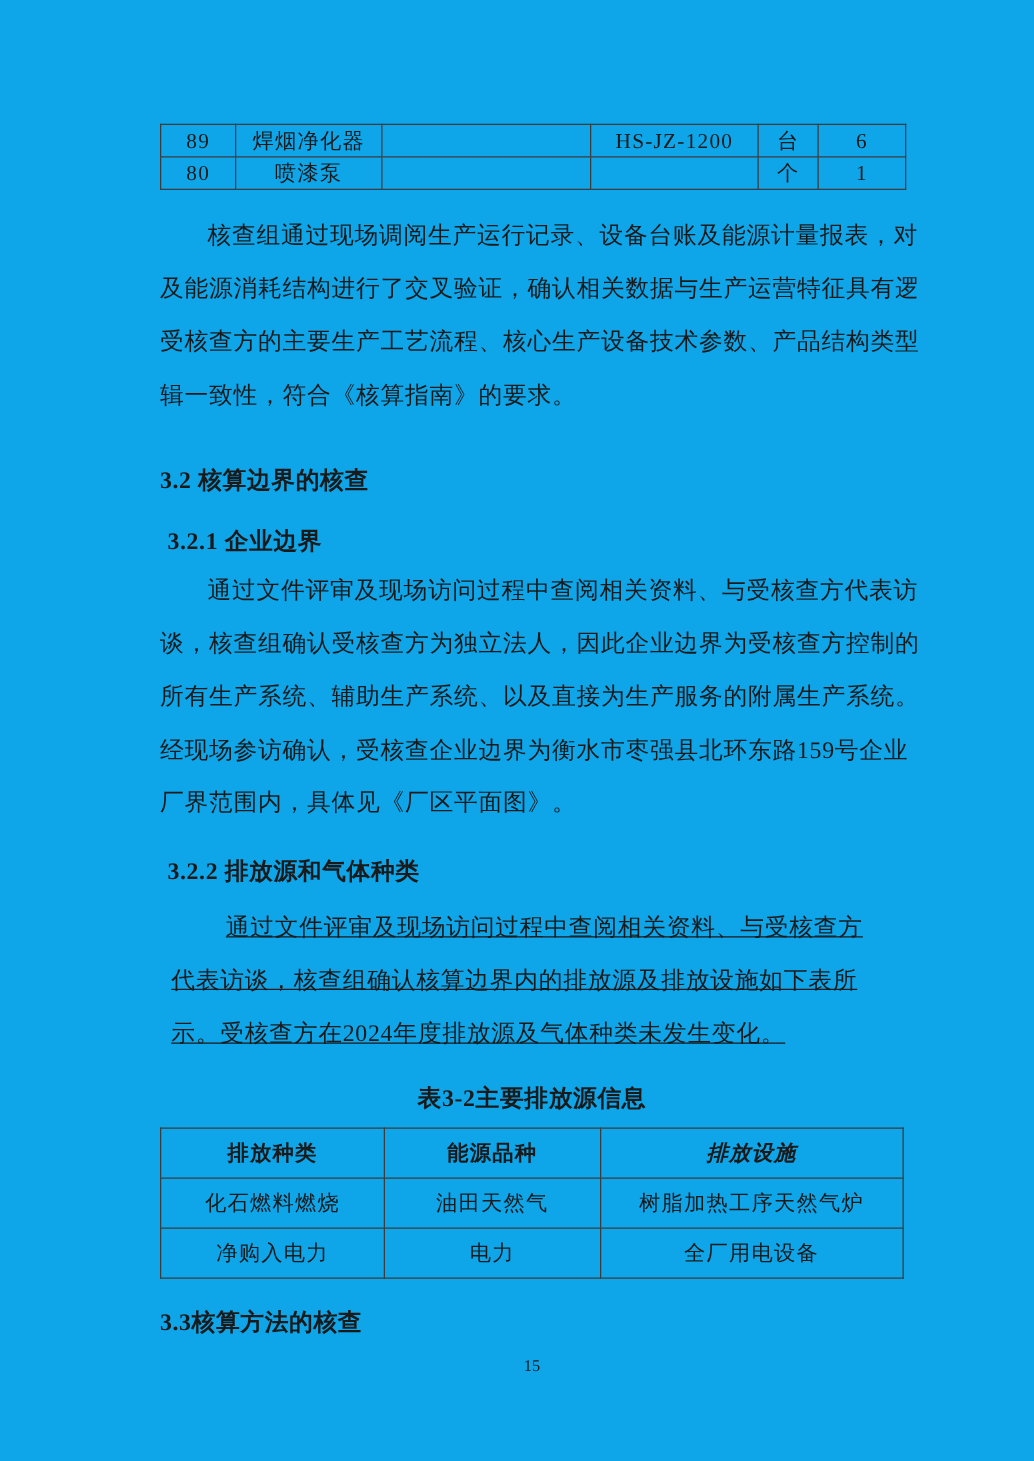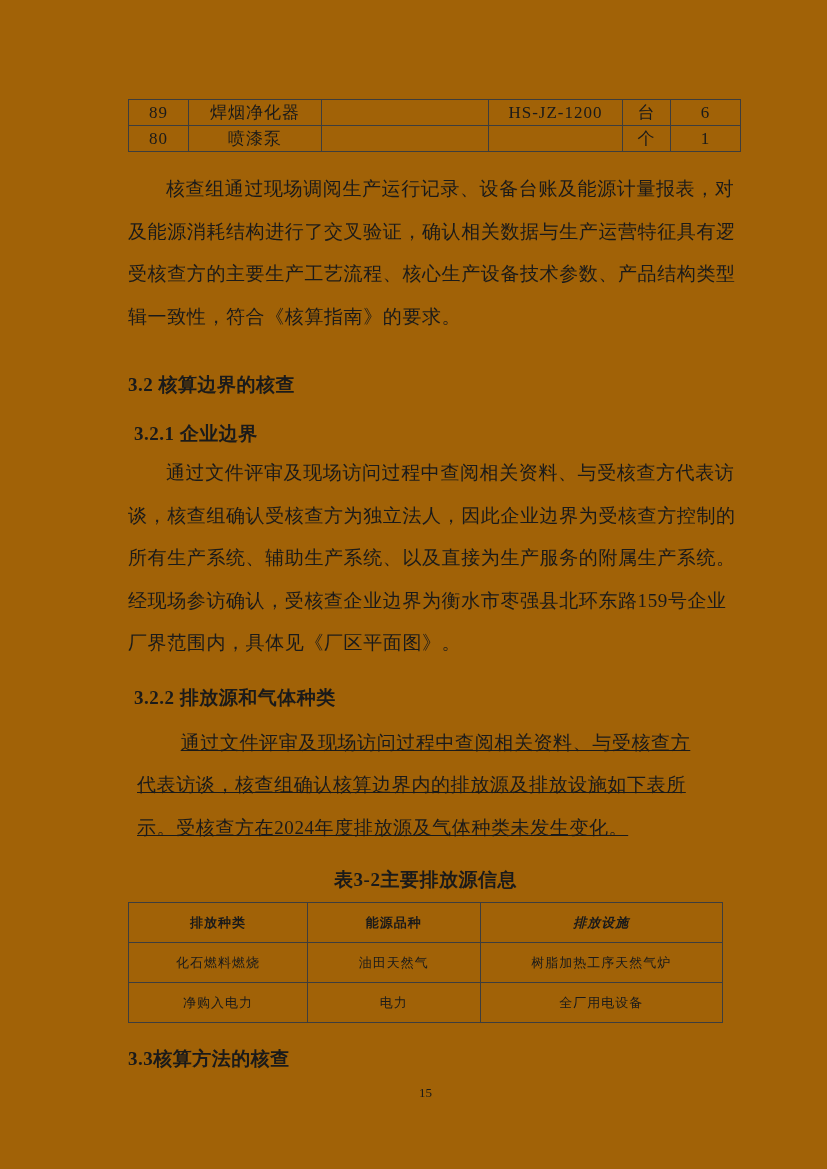--- a/index.html
+++ b/index.html
@@ -1,21 +1,21 @@
 <!DOCTYPE html>
 <html><head>
 <meta charset="utf-8">
 <style>
   * { margin: 0; padding: 0; box-sizing: border-box; }
   html, body { background: #ffffff; }
   .page {
     position: relative;
     width: 827px;
     height: 1169px;
-    background: #a16207;
+    background: #0ea5e9;
     color: #1a1a1a;
     font-family: "Liberation Serif", "DejaVu Serif", serif;
     overflow: hidden;
   }
   .content {
     margin-left: 128px;
     width: 595px;
   }
 
   
@@ -29,21 +29,21 @@
   table.equip td {
     border: 1px solid #3d3d3d;
     height: 26px;
     text-align: center;
     vertical-align: middle;
     letter-spacing: 1px;
     padding: 0 2px;
     overflow: hidden;
   }
   .c-no    { width: 60px; }
-  .c-name  { width: 133px; }
+  .c-name  { width: 117px; }
   .c-blank { width: 167px; }
   .c-model { width: 134px; margin-left: 24px; }
   .c-unit  { width: 48px; }
   .c-qty   { width: 70px; }
 
   
   .para { font-size: 19px; line-height: 42.5px; }
   .para .line { white-space: nowrap; letter-spacing: 0.6px; }
   .para .first { text-indent: 2em; }
   .p1 { margin-top: 16px; }
@@ -71,21 +71,21 @@
     font-weight: bold;
     font-size: 19px;
     line-height: 26px;
     letter-spacing: 0.5px;
   }
   table.emis {
     margin-top: 9px;
     border-collapse: collapse;
     table-layout: fixed;
     width: 595px;
-    font-size: 13px;
+    font-size: 17px;
   }
   table.emis td, table.emis th {
     border: 1px solid #3d3d3d;
     height: 40px;
     text-align: center;
     vertical-align: middle;
     letter-spacing: 1px;
     font-weight: normal;
     padding: 0 2px;
   }

